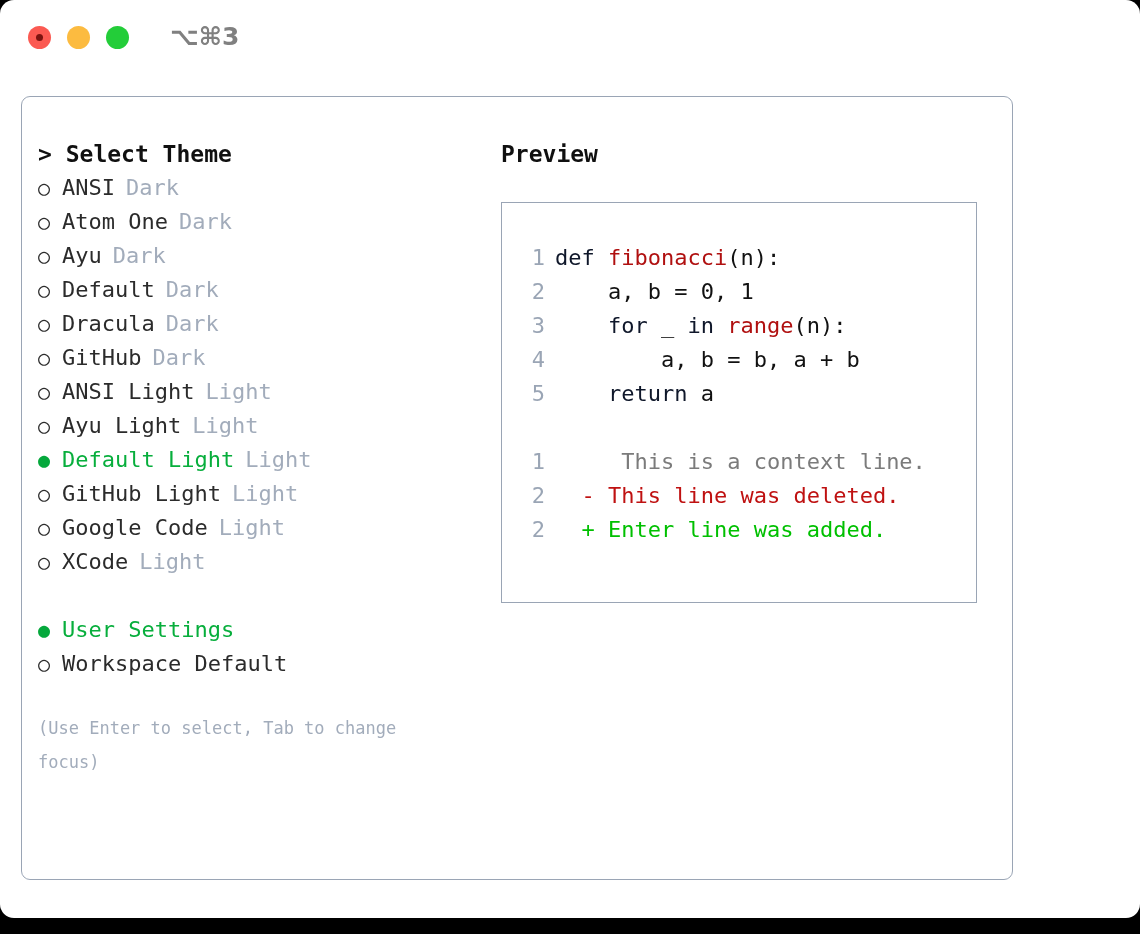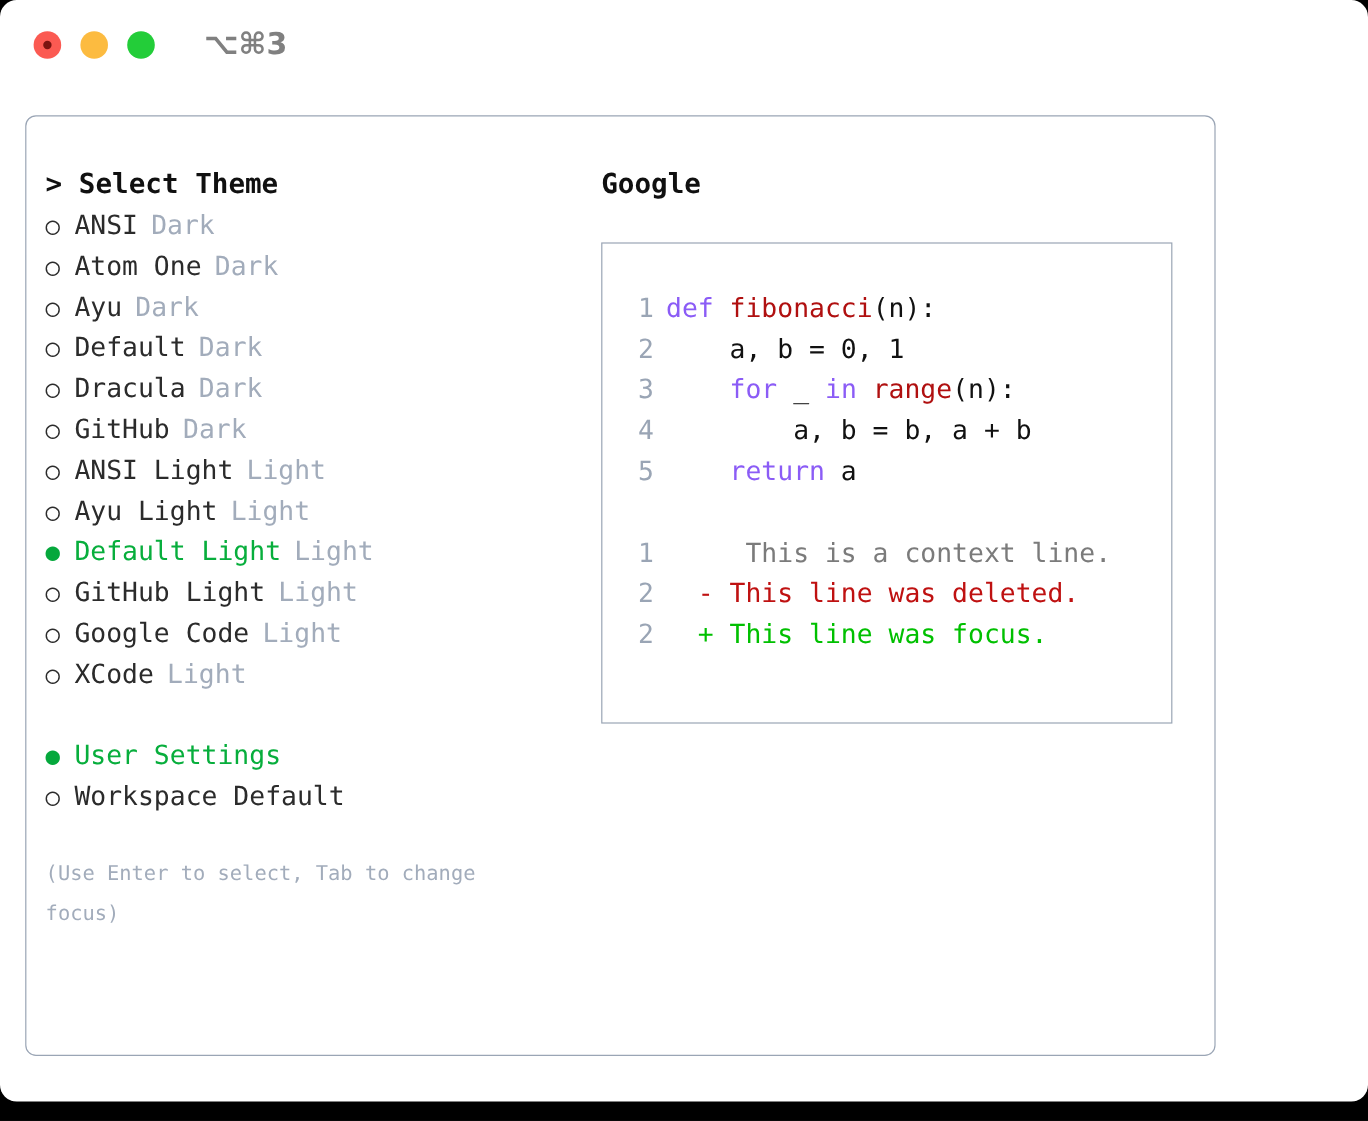--- a/index.html
+++ b/index.html
@@ -181,21 +181,21 @@
   .lineno {
     display: inline-block;
     width: 26px;
     flex: 0 0 26px;
     text-align: right;
     color: #9aa5b5;
     padding-right: 10px;
   }
   .blank-line { height: 34px; }
 
-  .tok-kw   { color: #8b5cf6; }
+  .tok-kw   { color: #0f172a; }
   .tok-fn   { color: #b01010; }
   .tok-txt  { color: #111111; }
   .diff-ctx { color: #7b7b7b; }
   .diff-del { color: #bf1111; }
   .diff-add { color: #00c000; }
 </style>
 </head>
 <body>
 
 <div class="page-card">
@@ -234,34 +234,34 @@
 
       <div id="apply-list">
           <div class="opt-row selected"><span class="marker on">●</span><span class="opt-label">User Settings</span></div>
           <div class="opt-row"><span class="marker">○</span><span class="opt-label">Workspace Default</span></div>
         </div>
 
       <div class="hint">(Use Enter to select, Tab to change focus)</div>
     </div>
 
     <div class="right-pane">
-      <div class="preview-title">Google</div>
+      <div class="preview-title">Preview</div>
       <div class="code-box">
         <div class="code-inner">
           <div id="code-lines">
               <div class="code-line"><span class="lineno">1</span><span><span class="tok-kw">def </span><span class="tok-fn">fibonacci</span><span class="tok-txt">(n):</span></span></div>
               <div class="code-line"><span class="lineno">2</span><span><span class="tok-txt">    a, b = 0, 1</span></span></div>
               <div class="code-line"><span class="lineno">3</span><span><span class="tok-txt">    </span><span class="tok-kw">for</span><span class="tok-txt"> _ </span><span class="tok-kw">in</span><span class="tok-txt"> </span><span class="tok-fn">range</span><span class="tok-txt">(n):</span></span></div>
               <div class="code-line"><span class="lineno">4</span><span><span class="tok-txt">        a, b = b, a + b</span></span></div>
               <div class="code-line"><span class="lineno">5</span><span><span class="tok-txt">    </span><span class="tok-kw">return</span><span class="tok-txt"> a</span></span></div>
             </div>
           <div class="blank-line"></div>
           <div id="diff-lines">
               <div class="code-line"><span class="lineno">1</span><span class="diff-ctx">     This is a context line.</span></div>
               <div class="code-line"><span class="lineno">2</span><span class="diff-del">  - This line was deleted.</span></div>
-              <div class="code-line"><span class="lineno">2</span><span class="diff-add">  + This line was focus.</span></div>
+              <div class="code-line"><span class="lineno">2</span><span class="diff-add">  + Enter line was added.</span></div>
             </div>
         </div>
       </div>
     </div>
 
   </div>
 </div>
 
 </body></html>

